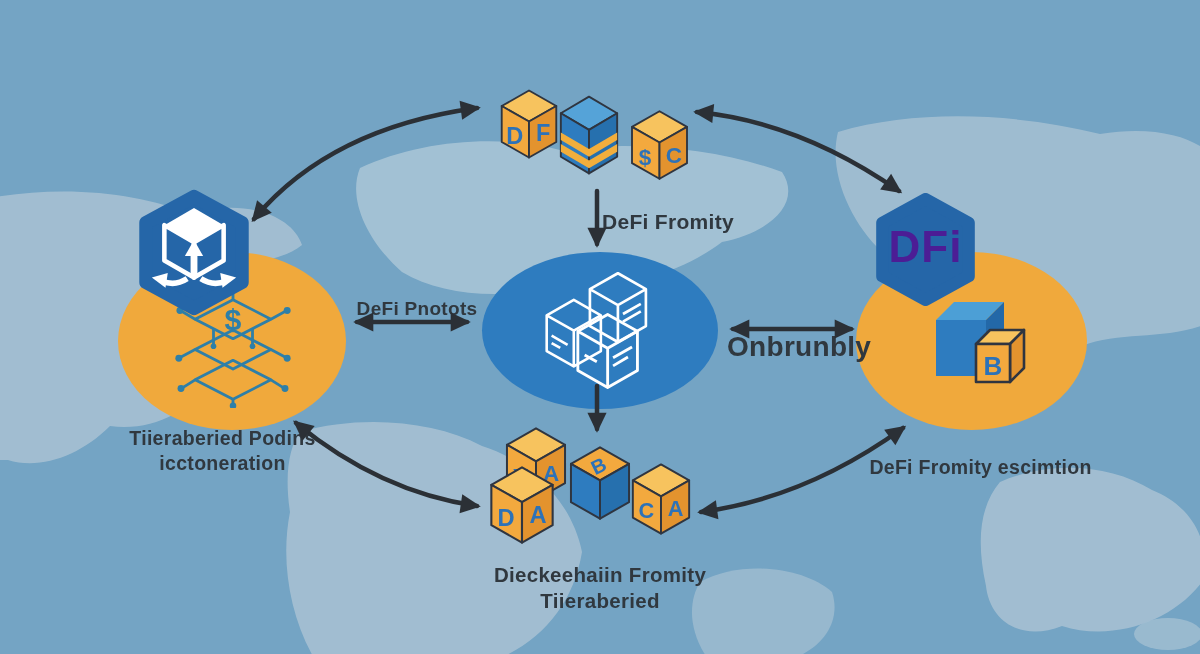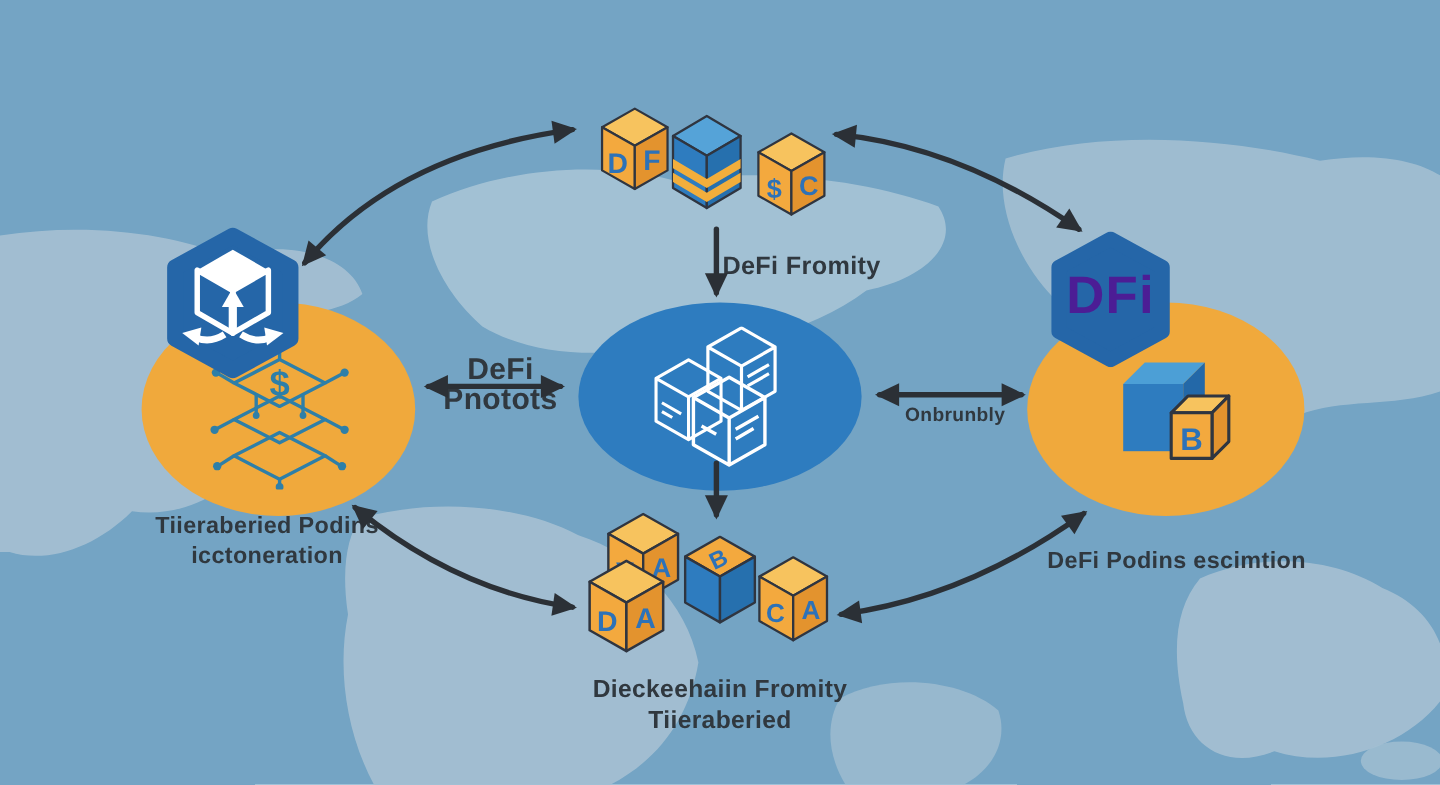--- a/index.html
+++ b/index.html
@@ -128,21 +128,21 @@
   </svg>
 
   <svg class="abs" style="left:869px; top:193px;" width="113" height="113" viewBox="0 0 100 110">
     <polygon points="50,6 92,29 92,81 50,104 8,81 8,29" fill="#2566A8" stroke="#2566A8" stroke-width="12" stroke-linejoin="round"></polygon>
   </svg>
   <div class="hexlabel" style="left:869px; top:193px; width:113px; height:108px;">
     <span>DFi</span>
   </div>
 
   <div class="label" style="left:858px; top:455px; width:245px; font-size:19.5px;">
-    <span>DeFi Podins escimtion</span>
+    <span>DeFi Fromity escimtion</span>
   </div>
 
   <svg class="abs" style="left:498px; top:89px;" width="62" height="70" viewBox="0 0 100 112">
     <g stroke="#2F3540" stroke-width="3" stroke-linejoin="round">
       <polygon points="50,2 94,27 50,52 6,27" fill="#F7C35E"></polygon>
       <polygon points="6,27 50,52 50,110 6,85" fill="#F3A93E"></polygon>
       <polygon points="50,52 94,27 94,85 50,110" fill="#E3932E"></polygon>
     </g>
     <text class="cubeletter" x="27" y="88" text-anchor="middle" font-size="38">D</text>
     <text class="cubeletter" x="73" y="84" text-anchor="middle" font-size="38">F</text>
@@ -165,24 +165,24 @@
       <polygon points="50,52 94,27 94,85 50,110" fill="#E3932E"></polygon>
     </g>
     <text class="cubeletter" x="27" y="88" text-anchor="middle" font-size="36">$</text>
     <text class="cubeletter" x="73" y="84" text-anchor="middle" font-size="36">C</text>
   </svg>
 
   <div class="label" style="left:602px; top:209px; width:200px; font-size:21px; text-align:left;">
     <span>DeFi Fromity</span>
   </div>
 
-  <div class="label" style="left:350px; top:296px; width:134px; font-size:25px;">
+  <div class="label" style="left:350px; top:296px; width:134px; font-size:19px;">
     <span>DeFi Pnotots</span>
   </div>
-  <div class="label" style="left:727px; top:334px; width:138px; font-size:16px;">
+  <div class="label" style="left:727px; top:334px; width:138px; font-size:28px;">
     <span>Onbrunbly</span>
   </div>
 
   <svg class="abs" style="left:503px; top:427px;" width="66" height="74" viewBox="0 0 100 112">
     <g stroke="#2F3540" stroke-width="3" stroke-linejoin="round">
       <polygon points="50,2 94,27 50,52 6,27" fill="#F7C35E"></polygon>
       <polygon points="6,27 50,52 50,110 6,85" fill="#F3A93E"></polygon>
       <polygon points="50,52 94,27 94,85 50,110" fill="#E3932E"></polygon>
     </g>
     <text class="cubeletter" x="27" y="86" text-anchor="middle" font-size="34">V</text>

